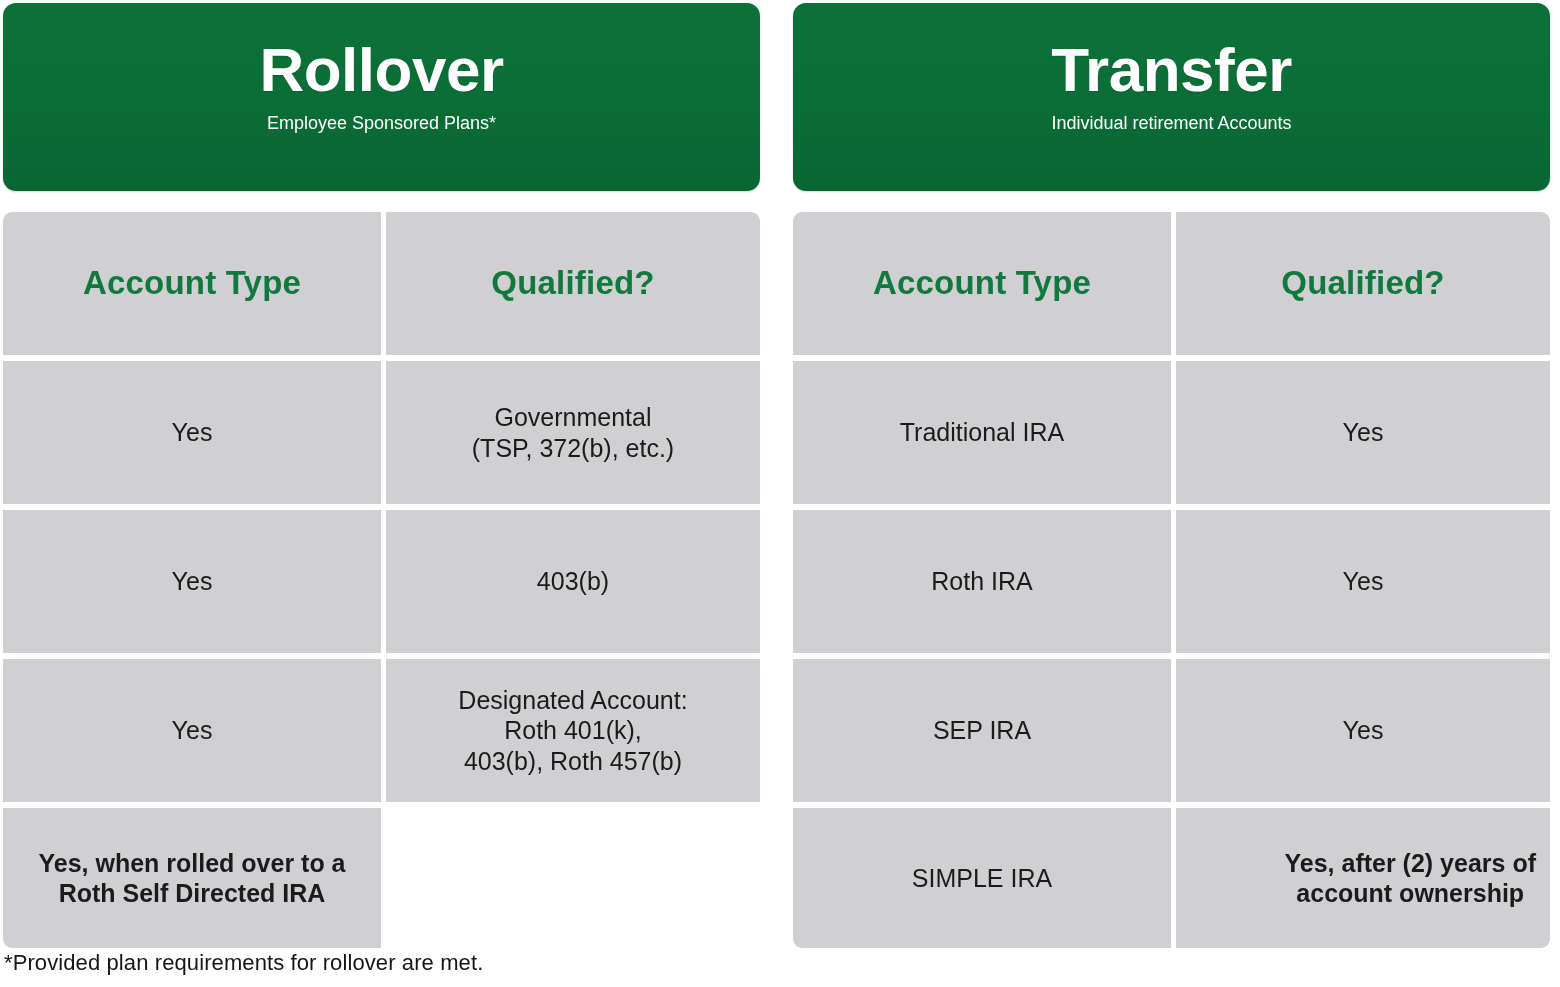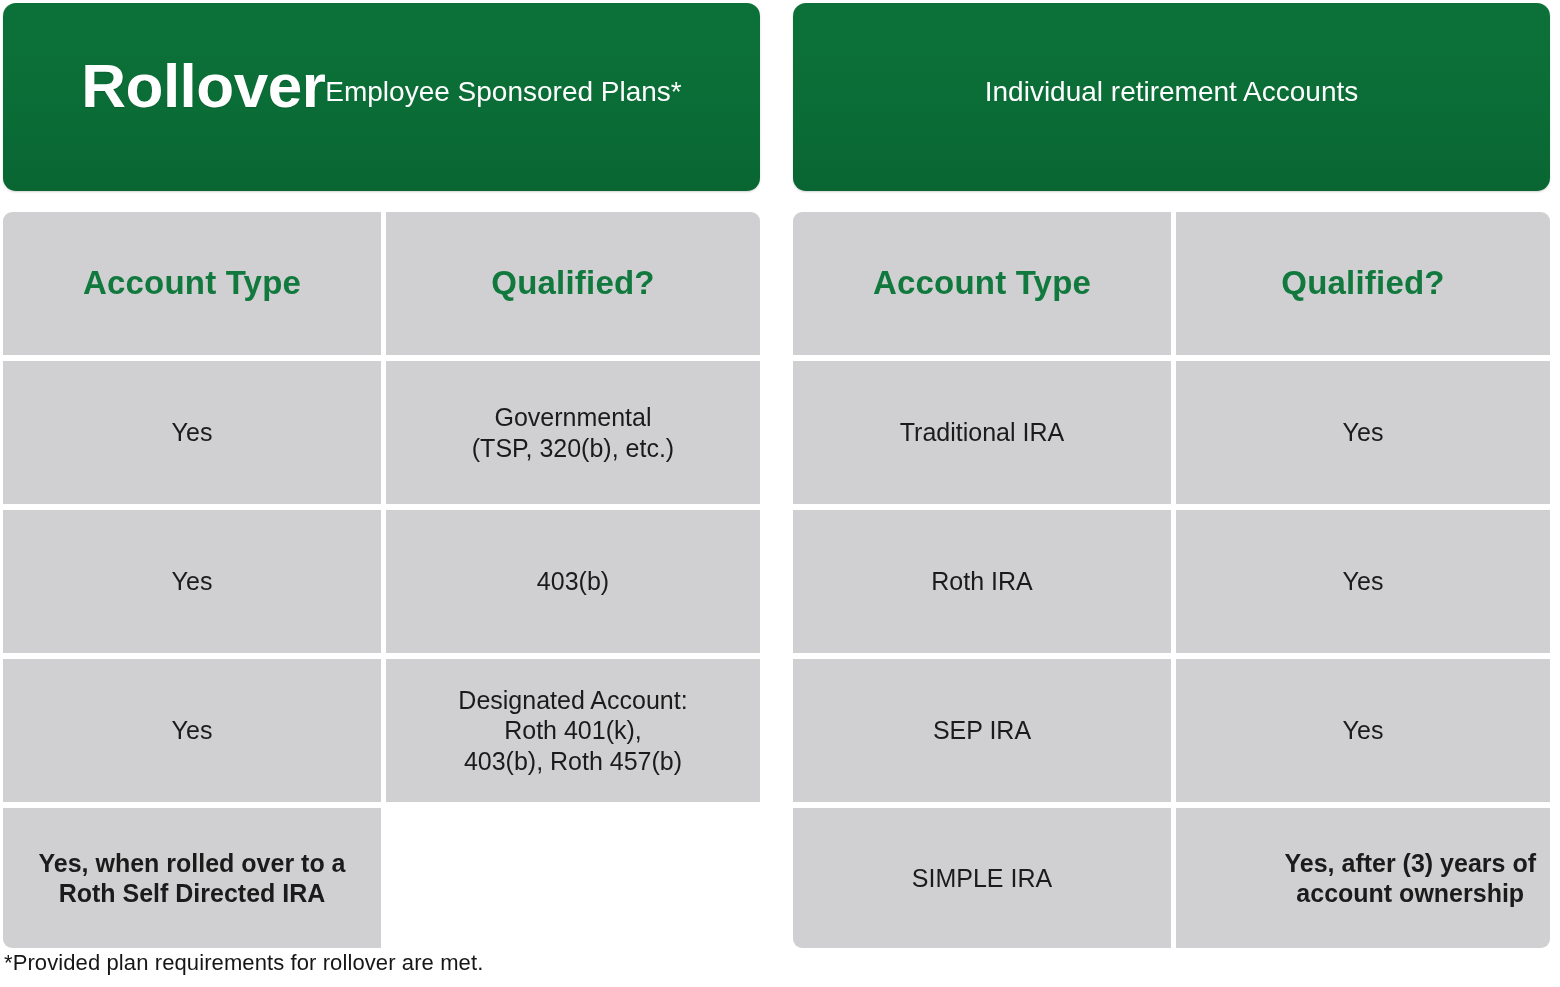--- a/index.html
+++ b/index.html
@@ -35,40 +35,40 @@
   .banner {
     position: absolute;
     left: 0;
     top: 3px;
     width: 757px;
     height: 188px;
     border-radius: 13px;
     background: linear-gradient(180deg, #0c7139 0%, #0b6e37 45%, #096632 100%);
     box-shadow: 0 1px 2px rgba(0,0,0,0.18);
     display: flex;
-    flex-direction: row;
+    flex-direction: column;
     align-items: center;
     justify-content: center;
     box-sizing: border-box;
     padding-bottom: 22px;
   }
   .banner-title {
     color: #ffffff;
     font-size: 62px;
     font-weight: 700;
     line-height: 1.0;
     letter-spacing: -0.5px;
     text-align: center;
     margin: 0;
     padding: 0;
     text-shadow: 0 1px 1px rgba(0,0,0,0.12);
   }
   .banner-sub {
     color: #ffffff;
-    font-size: 28px;
+    font-size: 18px;
     font-weight: 400;
     line-height: 1.15;
     text-align: center;
     margin-top: 12px;
   }
 
   
   .grid {
     position: absolute;
     left: 0;
@@ -146,21 +146,21 @@
       <div class="r0 cell head">
         <span class="cell-text">Qualified?</span>
       </div>
 
       <div class="r1 cell">
         <span class="cell-text">Yes</span>
       </div>
 
       <div class="r2 cell">
         <span class="cell-text">Governmental
-(TSP, 320(b), etc.)</span>
+(TSP, 372(b), etc.)</span>
       </div>
       <div class="r2 cell">
         <span class="cell-text">Yes</span>
       </div>
 
       <div class="r3 cell">
         <span class="cell-text">403(b)</span>
       </div>
       <div class="r3 cell">
         <span class="cell-text">Yes</span>
@@ -175,20 +175,21 @@
         <span class="cell-text bold">Yes, when rolled over to a
 Roth Self Directed IRA</span>
       </div>
 
     </div>
   </section>
 
   <section class="panel right">
 
     <div class="banner">
+      <div class="banner-title">Transfer</div>
       <div class="banner-sub">Individual retirement Accounts</div>
     </div>
 
     <div class="grid">
 
       <div class="r0 cell head">
         <span class="cell-text">Account Type</span>
       </div>
       <div class="r0 cell head">
         <span class="cell-text">Qualified?</span>
@@ -212,21 +213,21 @@
         <span class="cell-text">SEP IRA</span>
       </div>
       <div class="r3 cell">
         <span class="cell-text">Yes</span>
       </div>
 
       <div class="r4 cell">
         <span class="cell-text">SIMPLE IRA</span>
       </div>
       <div class="r4 cell">
-        <span class="cell-text bold">Yes, after (3) years of
+        <span class="cell-text bold">Yes, after (2) years of
 account ownership</span>
       </div>
 
     </div>
   </section>
 
   <div class="footnote">*Provided plan requirements for rollover are met.</div>
 
 </div>
 

